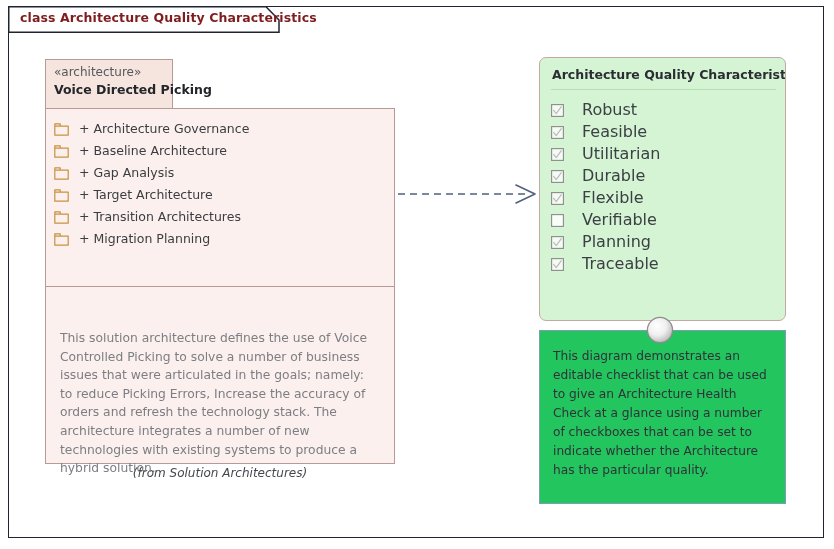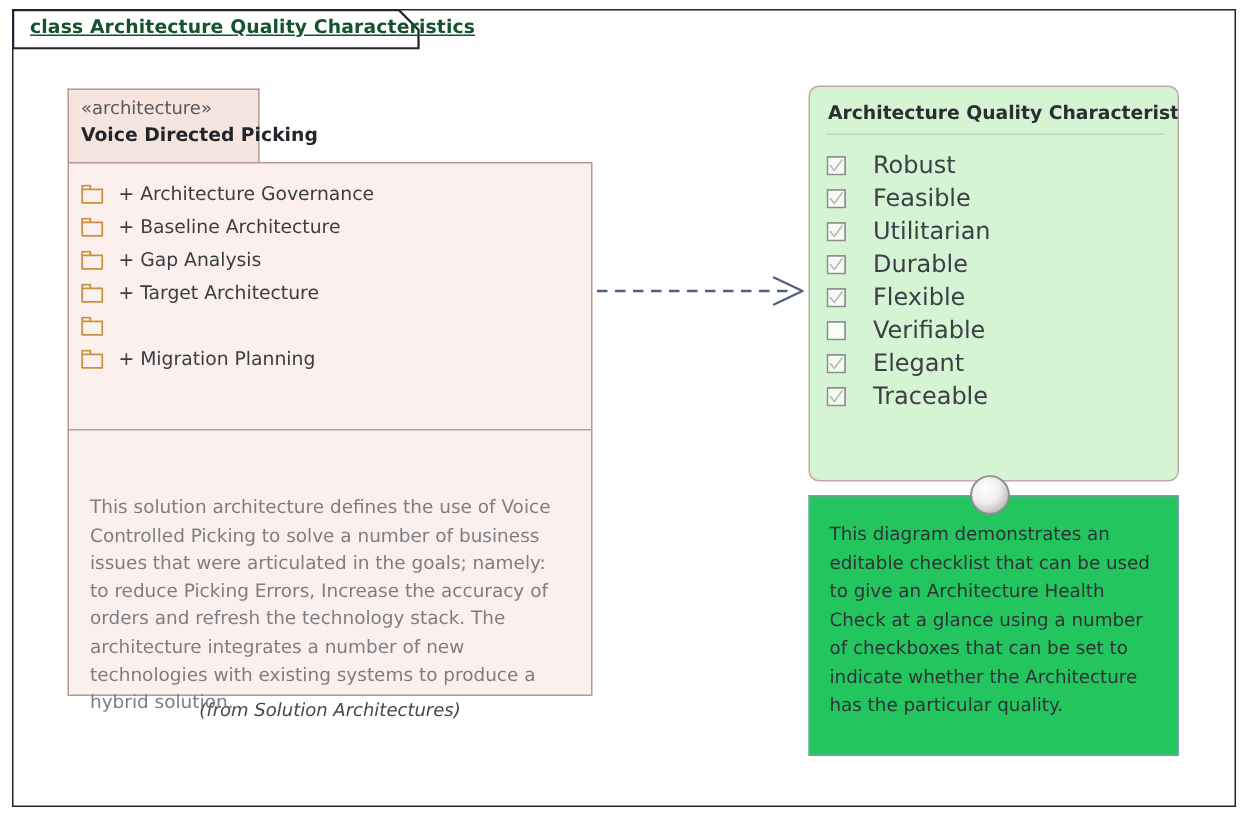--- a/index.html
+++ b/index.html
@@ -42,24 +42,23 @@
     width: 100%;
     height: 100%;
     display: block;
   }
   #frame-tab .tab-label {
     position: absolute;
     left: 12px;
     top: 4px;
     font-size: 12.5px;
     font-weight: bold;
-    color: #14532d;
+    color: #7f1d1d;
     white-space: nowrap;
     letter-spacing: 0.1px;
-    text-decoration: underline;
   }
 
   
   #class-element {
     position: absolute;
     left: 45px;
     top: 59px;
     width: 350px;
     height: 405px;
   }
@@ -297,20 +296,21 @@
       <div class="attr-row">
         <svg class="pkg-icon" viewBox="0 0 15 13">
           <path d="M0.8,3.2 L0.8,12.2 L14.2,12.2 L14.2,3.2 Z M0.8,3.2 L0.8,0.8 L6.2,0.8 L6.2,3.2" fill="none" stroke="#c8913f" stroke-width="1.2" stroke-linejoin="round"></path>
         </svg>
         <span class="attr-label">+ Target Architecture</span>
       </div>
       <div class="attr-row">
         <svg class="pkg-icon" viewBox="0 0 15 13">
           <path d="M0.8,3.2 L0.8,12.2 L14.2,12.2 L14.2,3.2 Z M0.8,3.2 L0.8,0.8 L6.2,0.8 L6.2,3.2" fill="none" stroke="#c8913f" stroke-width="1.2" stroke-linejoin="round"></path>
         </svg>
+        <span class="attr-label">+ Transition Architectures</span>
       </div>
       <div class="attr-row">
         <svg class="pkg-icon" viewBox="0 0 15 13">
           <path d="M0.8,3.2 L0.8,12.2 L14.2,12.2 L14.2,3.2 Z M0.8,3.2 L0.8,0.8 L6.2,0.8 L6.2,3.2" fill="none" stroke="#c8913f" stroke-width="1.2" stroke-linejoin="round"></path>
         </svg>
         <span class="attr-label">+ Migration Planning</span>
       </div>
     </div>
 
     <div id="description-compartment">
@@ -377,21 +377,21 @@
         <rect x="0.6" y="0.6" width="11.8" height="11.8" fill="#f9fdf8" stroke="#8b8b8b" stroke-width="1.1"></rect>
       </svg>
       <span class="check-label">Verifiable</span>
     </div>
 
     <div class="check-row">
       <svg class="checkbox" viewBox="0 0 13 13">
         <rect x="0.6" y="0.6" width="11.8" height="11.8" fill="#f4fbf3" stroke="#8b8b8b" stroke-width="1.1"></rect>
         <path d="M2.6,6.4 L5.2,9.6 L10.3,2.6" fill="none" stroke="#b9b9b9" stroke-width="1.1" stroke-linecap="round" stroke-linejoin="round"></path>
       </svg>
-      <span class="check-label">Elegant</span>
+      <span class="check-label">Planning</span>
     </div>
 
     <div class="check-row">
       <svg class="checkbox" viewBox="0 0 13 13">
         <rect x="0.6" y="0.6" width="11.8" height="11.8" fill="#f4fbf3" stroke="#8b8b8b" stroke-width="1.1"></rect>
         <path d="M2.6,6.4 L5.2,9.6 L10.3,2.6" fill="none" stroke="#b9b9b9" stroke-width="1.1" stroke-linecap="round" stroke-linejoin="round"></path>
       </svg>
       <span class="check-label">Traceable</span>
     </div>
   </div>

